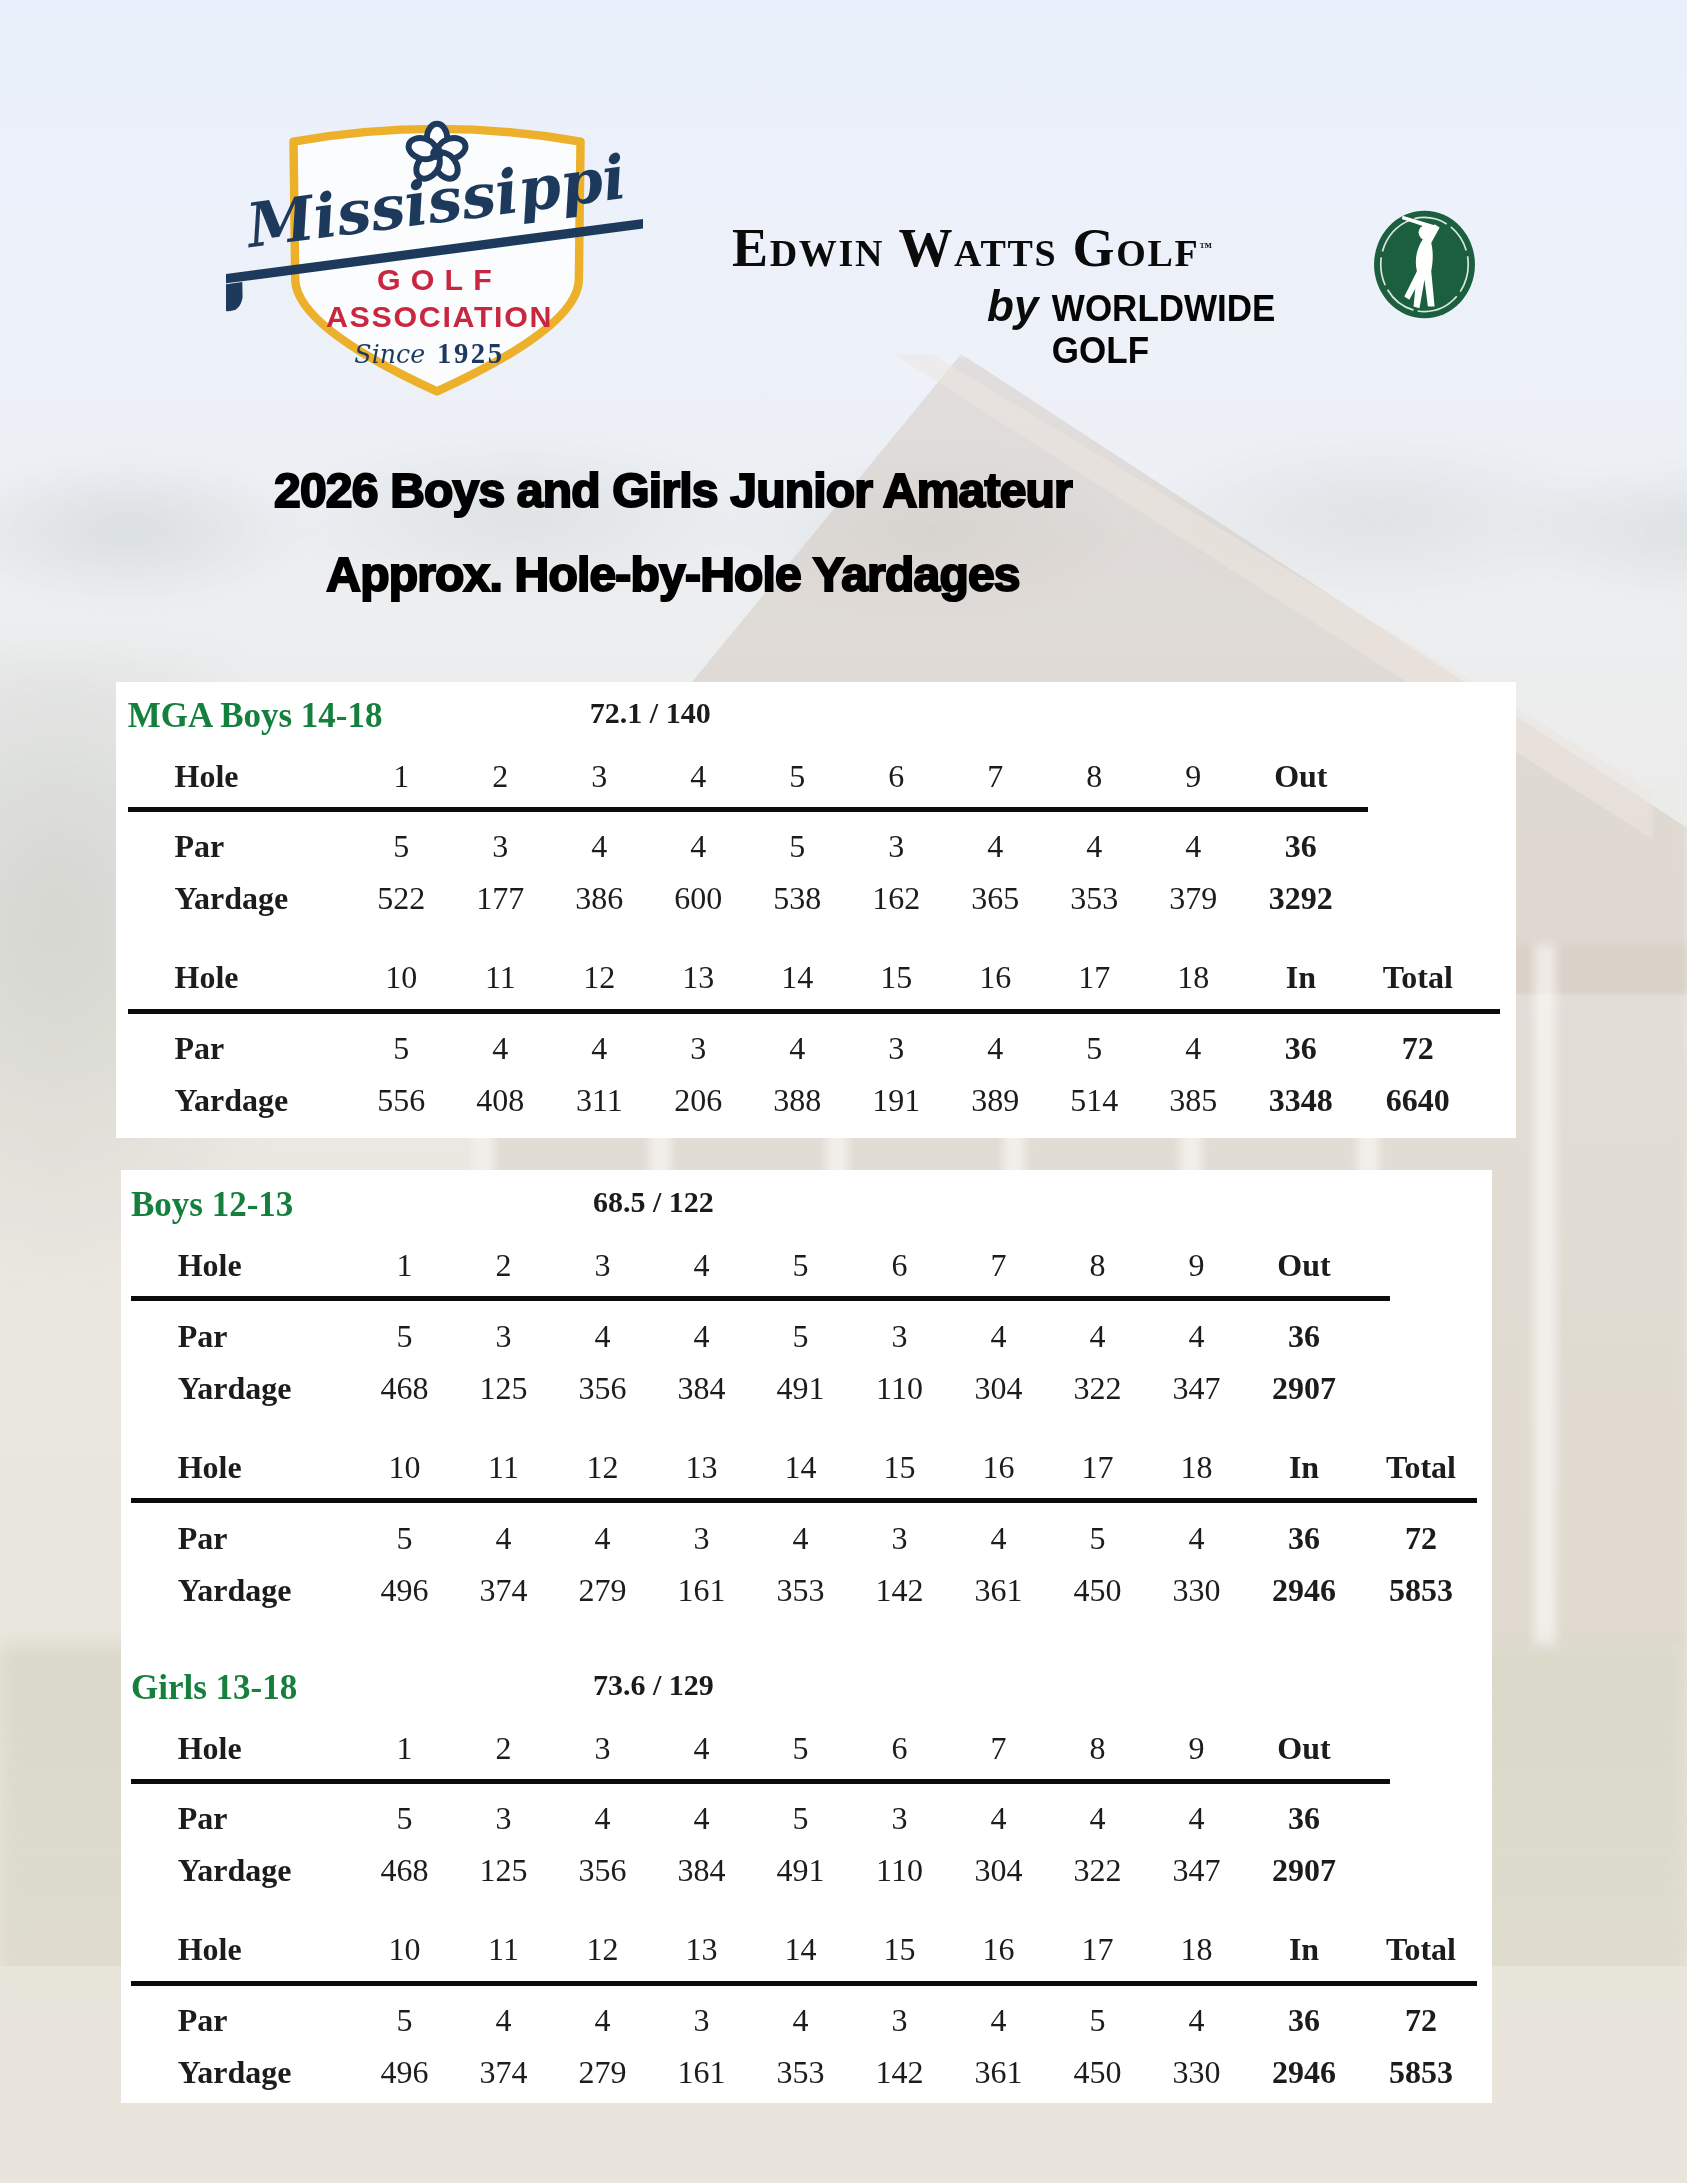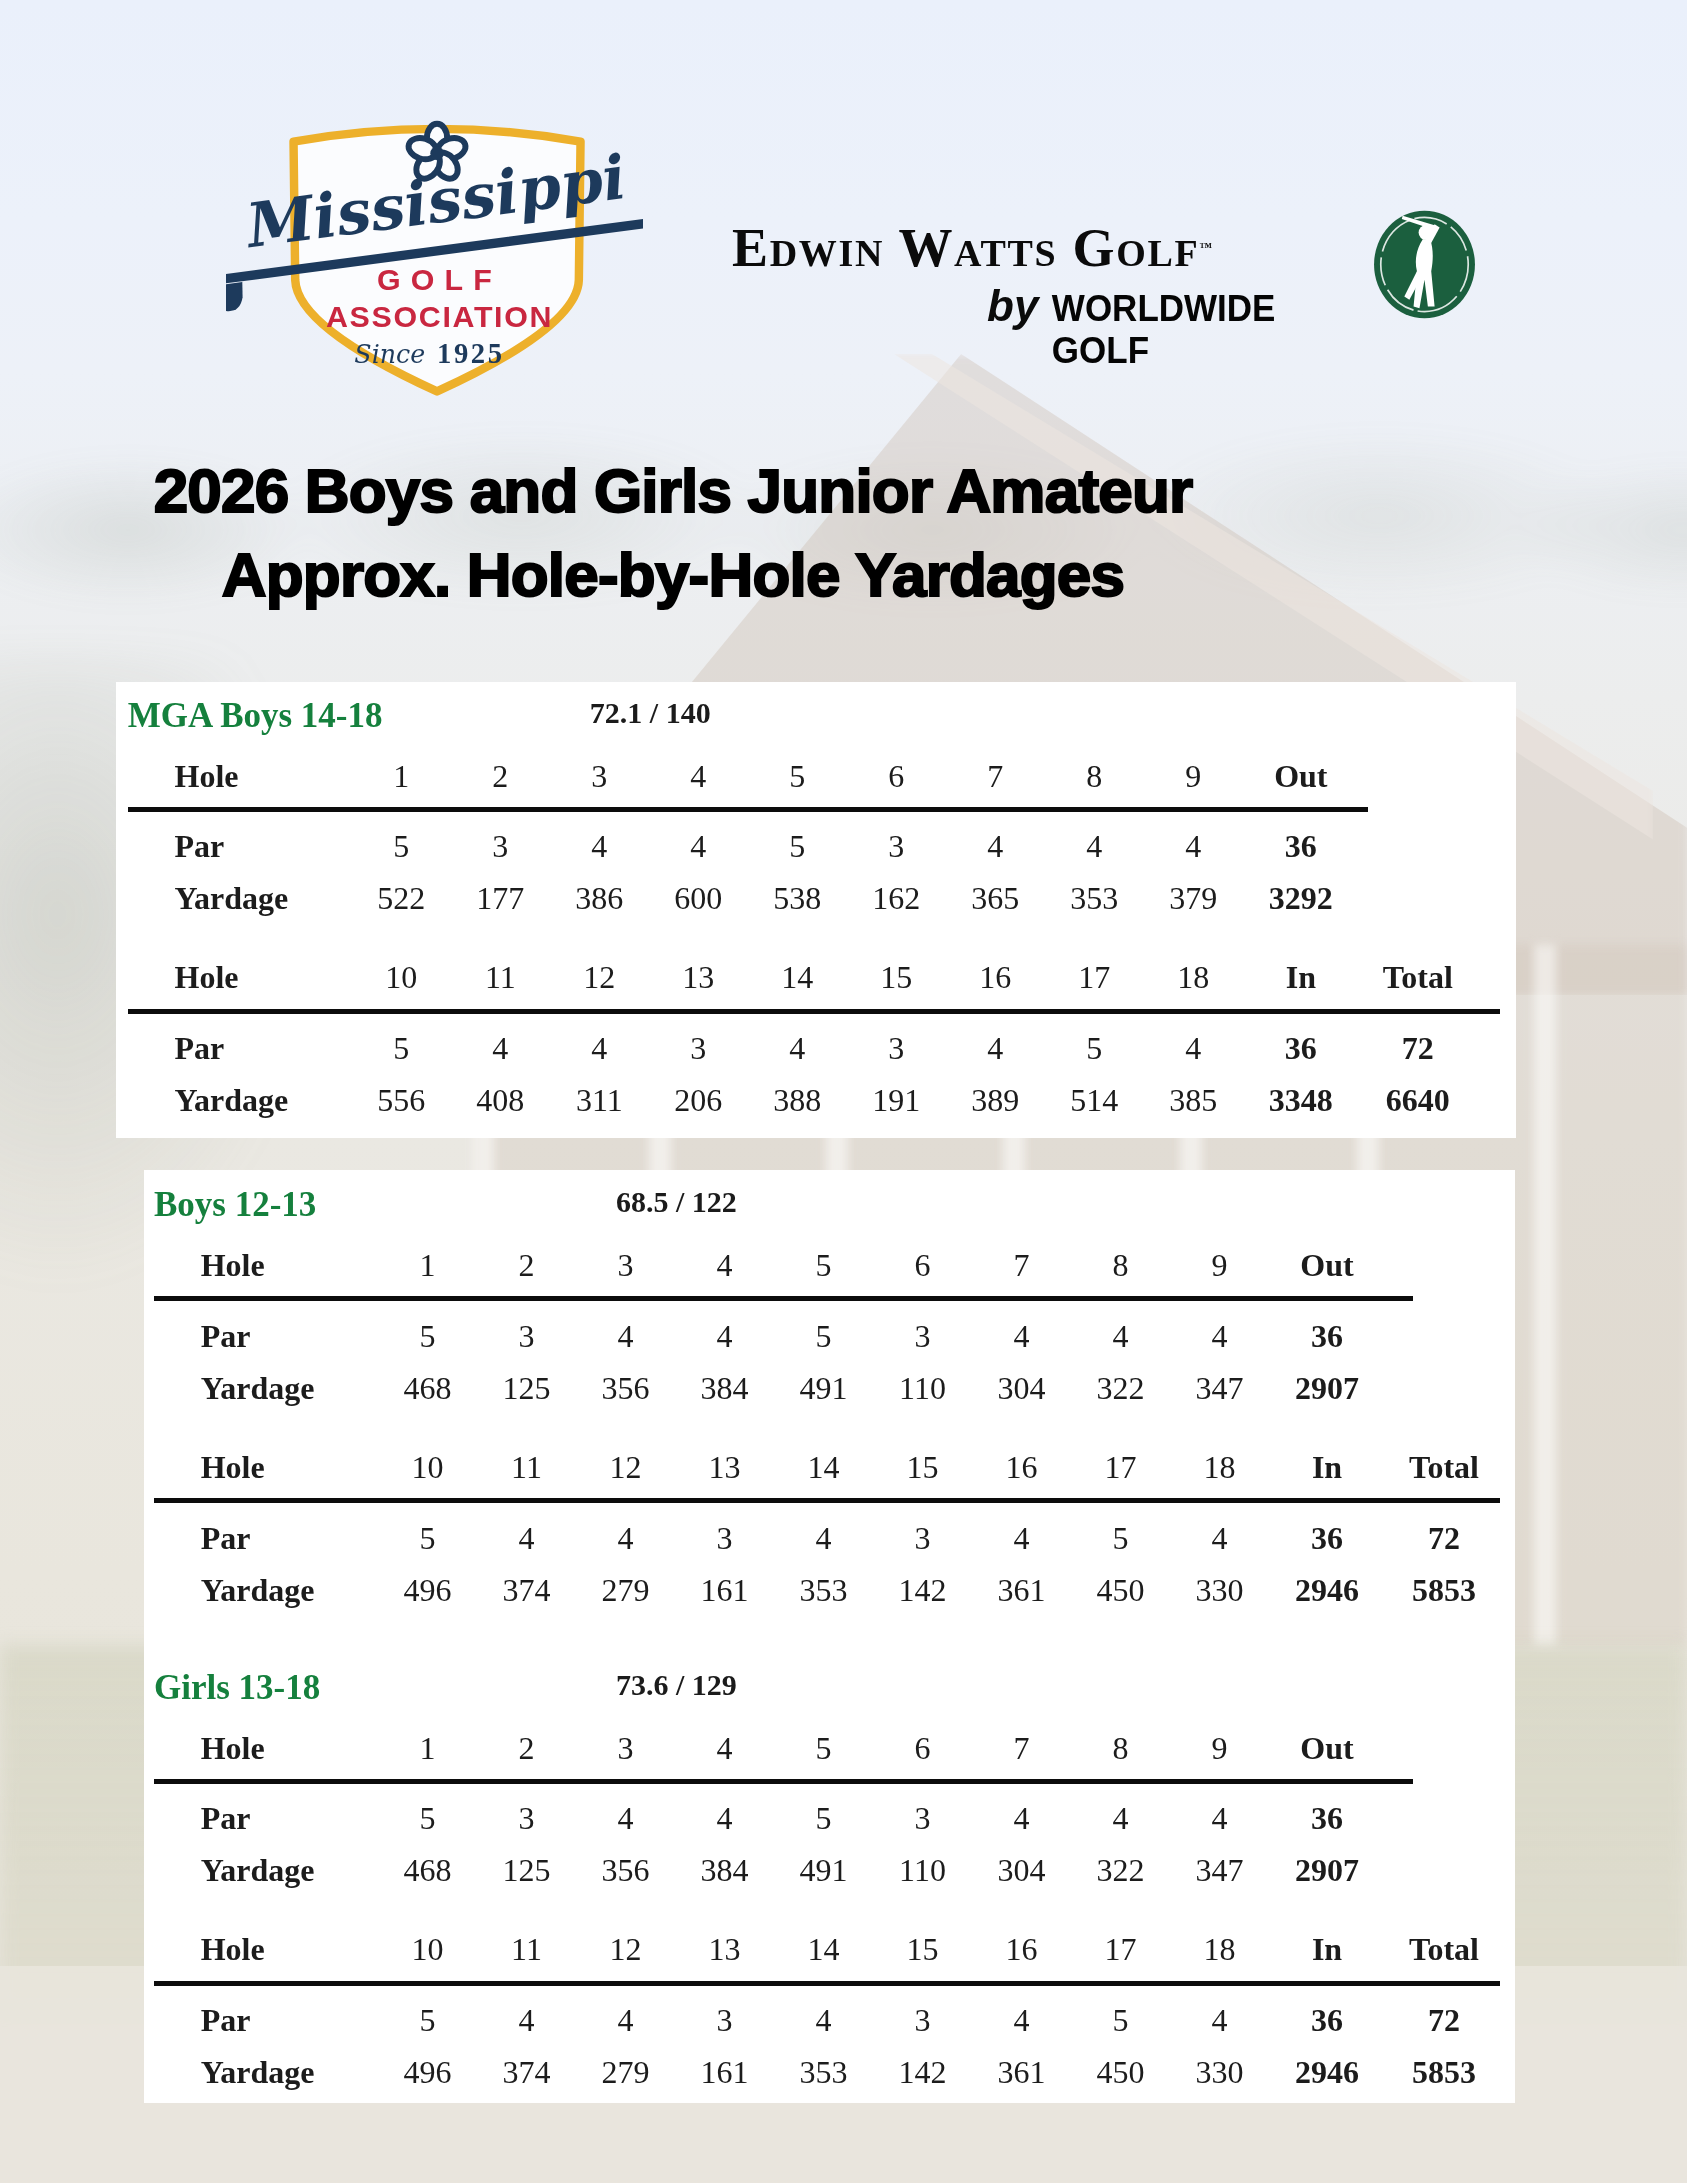--- a/index.html
+++ b/index.html
@@ -52,27 +52,27 @@
   .ewg-byline{display:flex;align-items:baseline;gap:13.5px;margin:3.4px 0 0 229px;}
   .ewg-by{font-family:"Liberation Sans",sans-serif;font-style:italic;font-weight:600;
       font-size:44px;color:#0b0b0b;margin-left:26px;}
   .ewg-ww{font-family:"Liberation Sans",sans-serif;font-weight:900;font-size:35px;
       letter-spacing:0;color:#050505;transform:scaleY(1.05);}
   .ewg-badge{position:absolute;left:1372px;top:209px;width:105px;height:111px;}
 
   
   .main-title{position:absolute;left:0;top:449px;width:1346px;text-align:center;
       font-family:"Liberation Sans",sans-serif;font-weight:900;color:#000;
-      font-size:62px;line-height:84px;letter-spacing:-0.8px;
+      font-size:48px;line-height:84px;letter-spacing:-0.8px;
       -webkit-text-stroke:2.1px #000;}
 
   
   .box{position:absolute;background:#ffffff;}
   .box1{left:116px;top:682px;width:1388px;height:442px;padding:13.5px 0 0 11.8px;}
-  .boxB{left:144px;top:1170px;width:1361px;height:918px;padding:15px 0 0 10px;}
+  .boxB{left:121px;top:1170px;width:1361px;height:918px;padding:15px 0 0 10px;}
   .tgap{height:52px;}
 
   .t-titlerow{position:relative;height:52px;}
   .t-title{font-size:35px;font-weight:bold;color:#15803d;}
   .t-rating{position:absolute;left:462px;top:0;font-size:30px;font-weight:bold;color:#1b1b1b;}
 
   .trow{display:grid;grid-template-columns:179px repeat(9,99px) 116px 118px;margin-left:45px;}
   .trow .c{text-align:center;font-size:32px;color:#1c1c1c;line-height:52px;}
   .trow .c0{text-align:left;font-weight:bold;padding-left:1.7px;}
   .trow.th .c{line-height:56px;}

